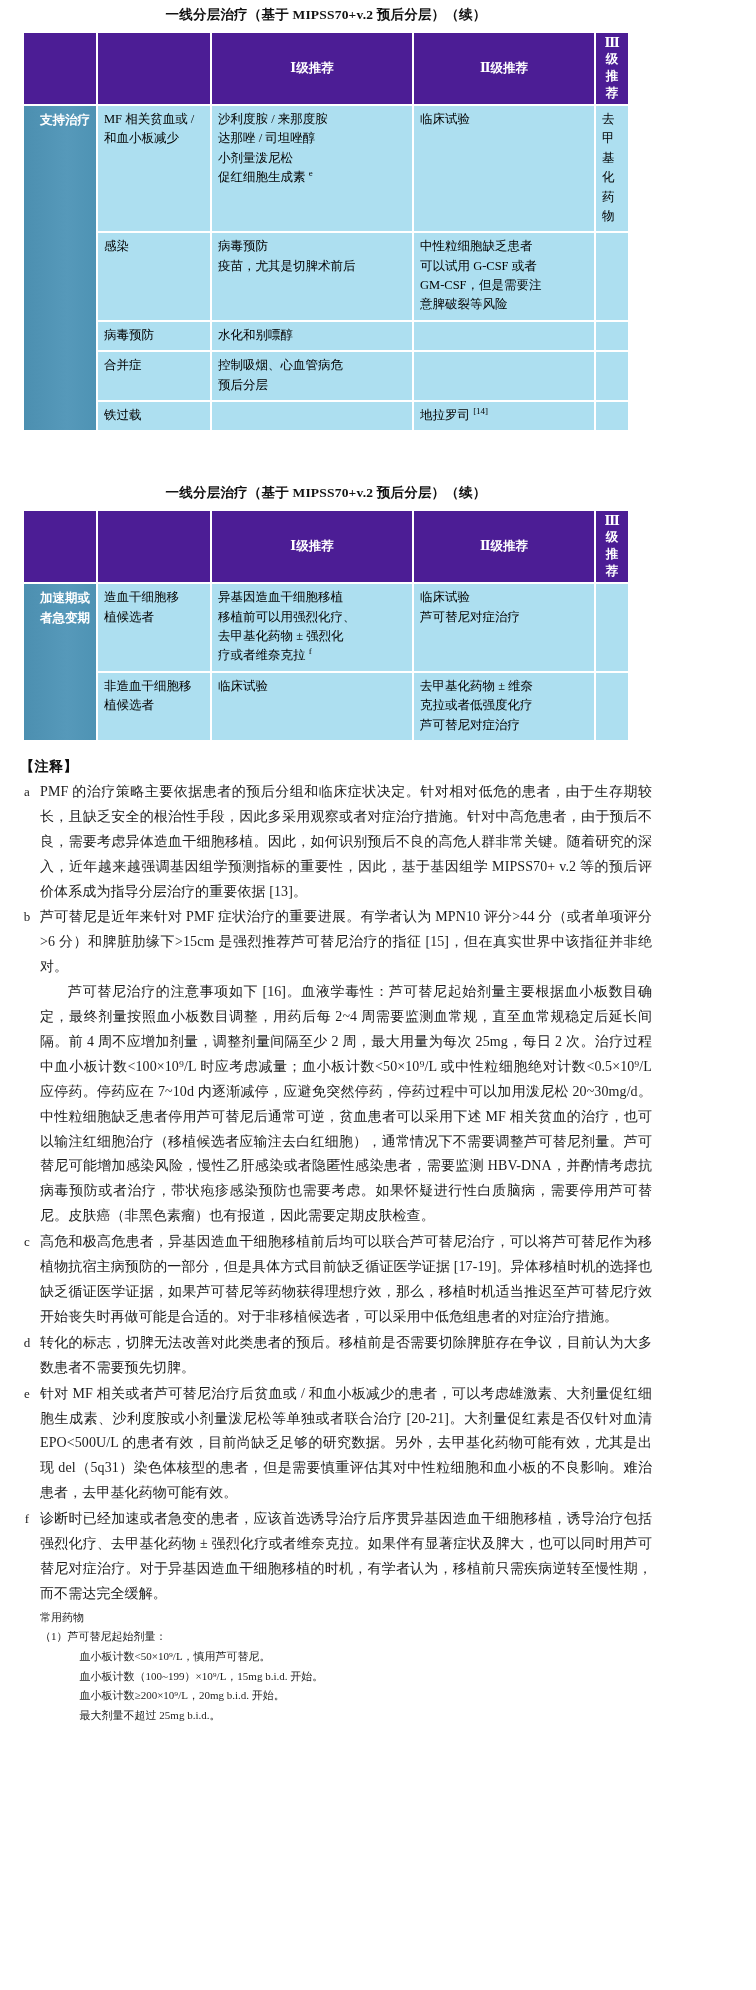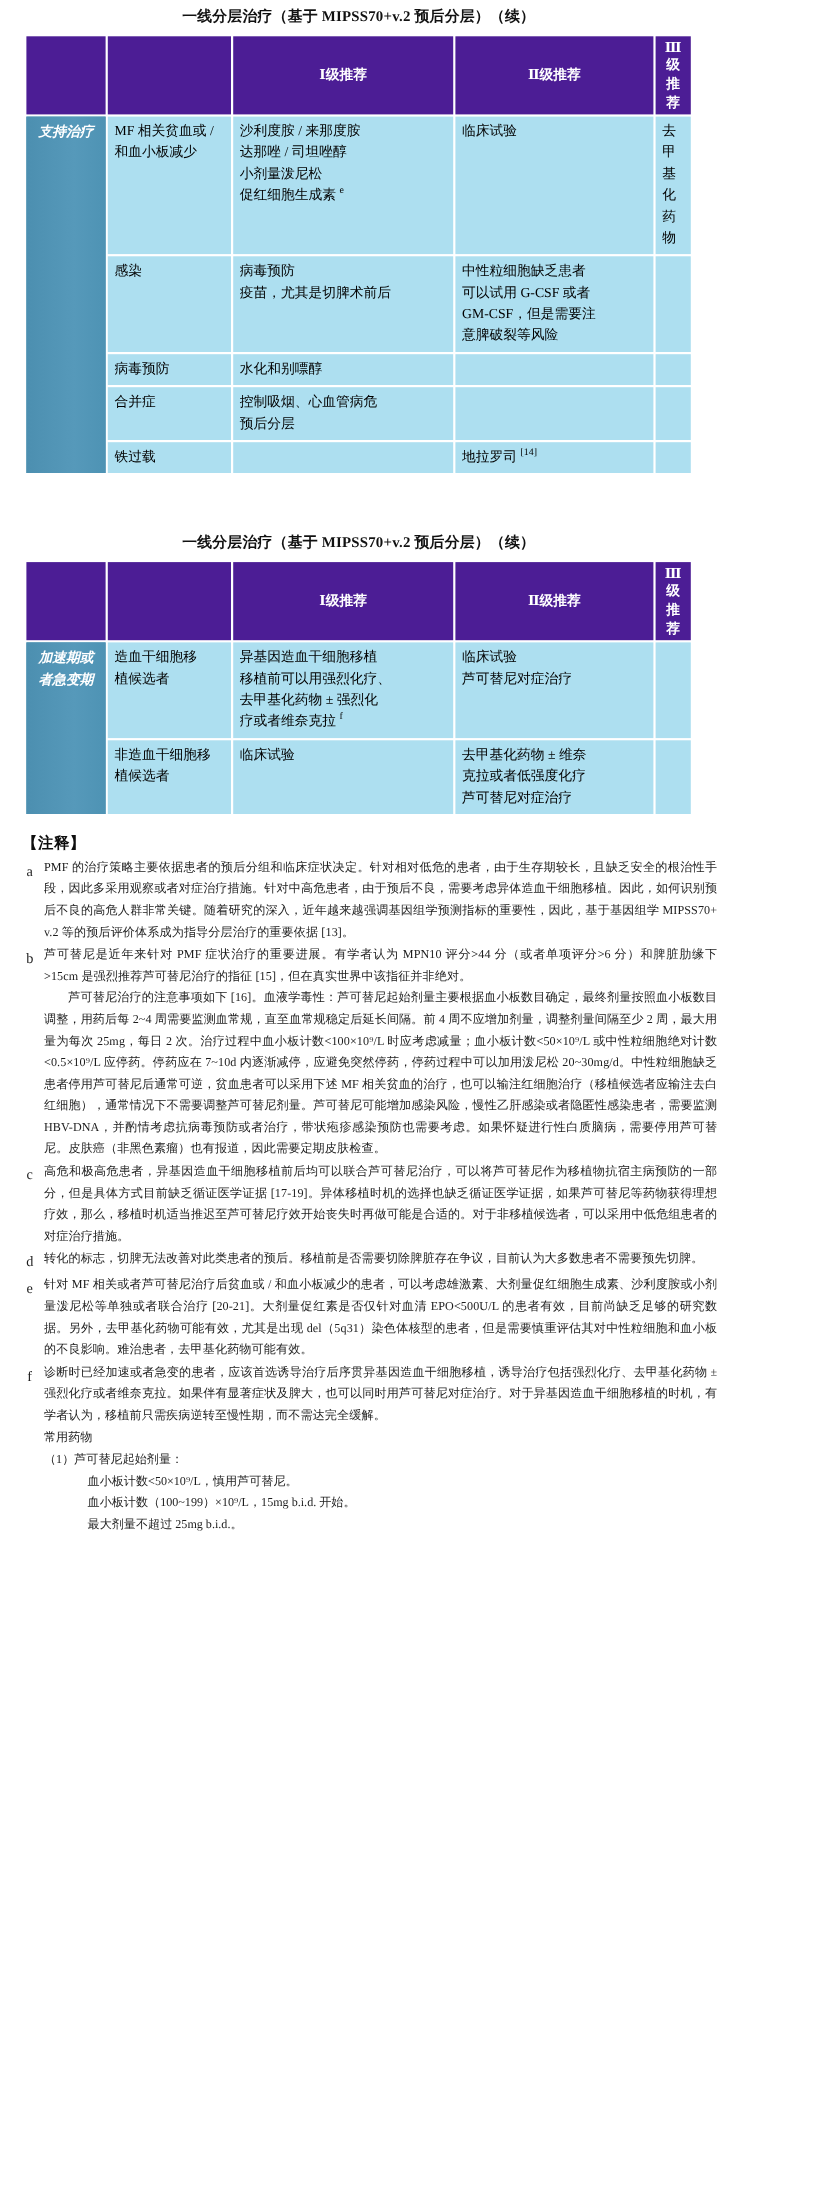--- a/index.html
+++ b/index.html
@@ -45,25 +45,24 @@
     font-size:12.5px;
     line-height:1.55;
     vertical-align:top;
     padding:4px 6px 5px 6px;
     color:#000000;
   }
   table.grid td.rowhead{
     background:#4e93b4;
     color:#ffffff;
     font-weight:bold;
-    text-align:center;
+    text-align:right;
     padding:5px 6px;
     vertical-align:top;
     background-image:linear-gradient(90deg,#4c8fb0 0%,#5699ba 60%,#4e93b4 100%);
-    font-style:italic;
   }
   table.grid td.empty{padding:0;height:100%;}
   .cellline{display:block;}
   sup{font-size:9px;vertical-align:super;line-height:0;}
 
   .gap{height:46px;}
 
   
   .notes{margin:16px 0 0 14px;}
   .notes-title{
@@ -81,21 +80,21 @@
   .note .marker{
     width:26px;
     min-width:26px;
     text-align:center;
     font-size:13px;
     line-height:1.78;
     font-family:"Liberation Serif","DejaVu Serif",serif;
   }
   .note .body{
     flex:1;
-    font-size:11px;
+    font-size:14px;
     line-height:1.78;
     text-align:justify;
     text-justify:inter-ideograph;
     letter-spacing:.1px;
   }
   .note .body p{margin:0;}
   .note .body p.indent{text-indent:2em;}
   .plain-block{
     margin-left:26px;
     font-size:11px;
@@ -288,17 +287,18 @@
       <div class="body">
         <p>诊断时已经加速或者急变的患者，应该首选诱导治疗后序贯异基因造血干细胞移植，诱导治疗包括强烈化疗、去甲基化药物 ± 强烈化疗或者维奈克拉。如果伴有显著症状及脾大，也可以同时用芦可替尼对症治疗。对于异基因造血干细胞移植的时机，有学者认为，移植前只需疾病逆转至慢性期，而不需达完全缓解。</p>
       </div>
     </div>
 
     <div class="plain-block">
       <p class="ind1">常用药物</p>
       <p class="ind1">（1）芦可替尼起始剂量：</p>
       <p class="ind2">血小板计数&lt;50×10⁹/L，慎用芦可替尼。</p>
       <p class="ind2">血小板计数（100~199）×10⁹/L，15mg b.i.d. 开始。</p>
+      <p class="ind2">血小板计数≥200×10⁹/L，20mg b.i.d. 开始。</p>
       <p class="ind2">最大剂量不超过 25mg b.i.d.。</p>
     </div>
   </div>
 
 </div>
 
 </body></html>

